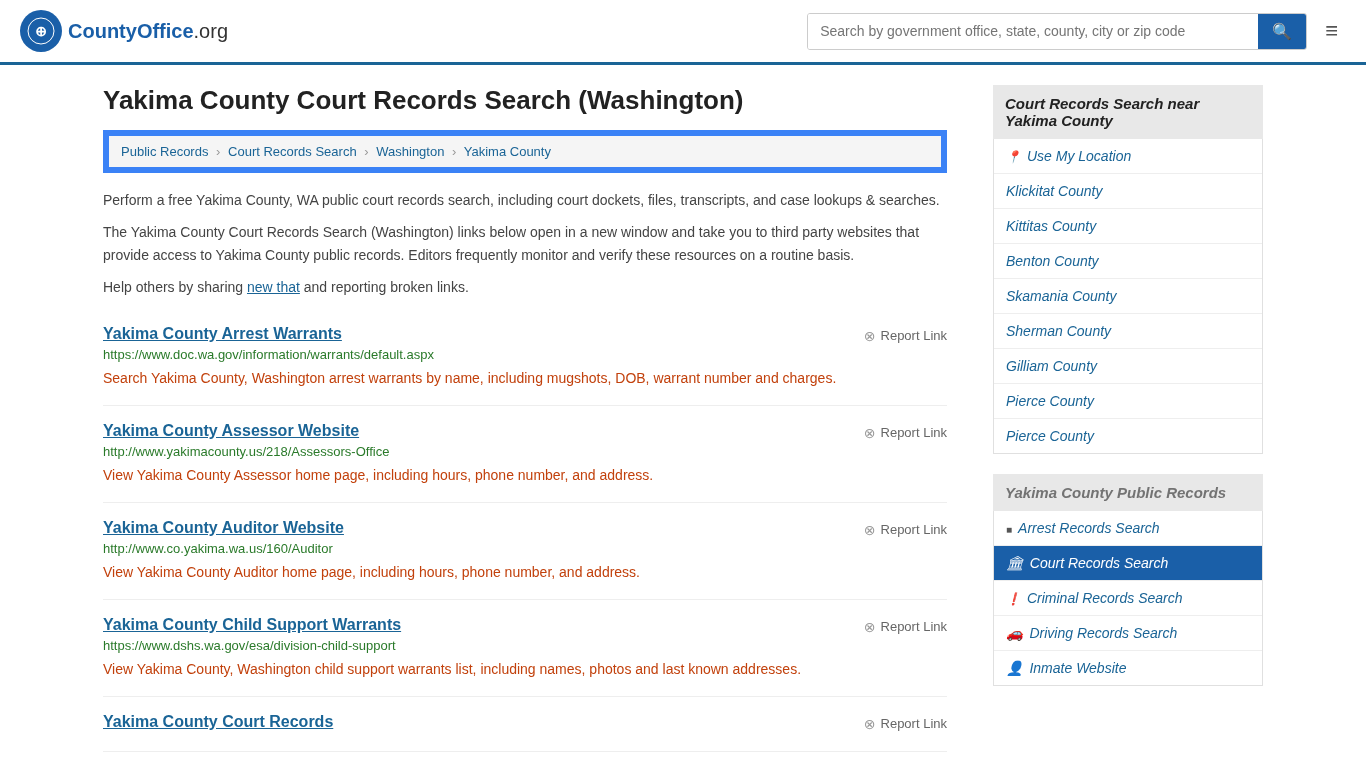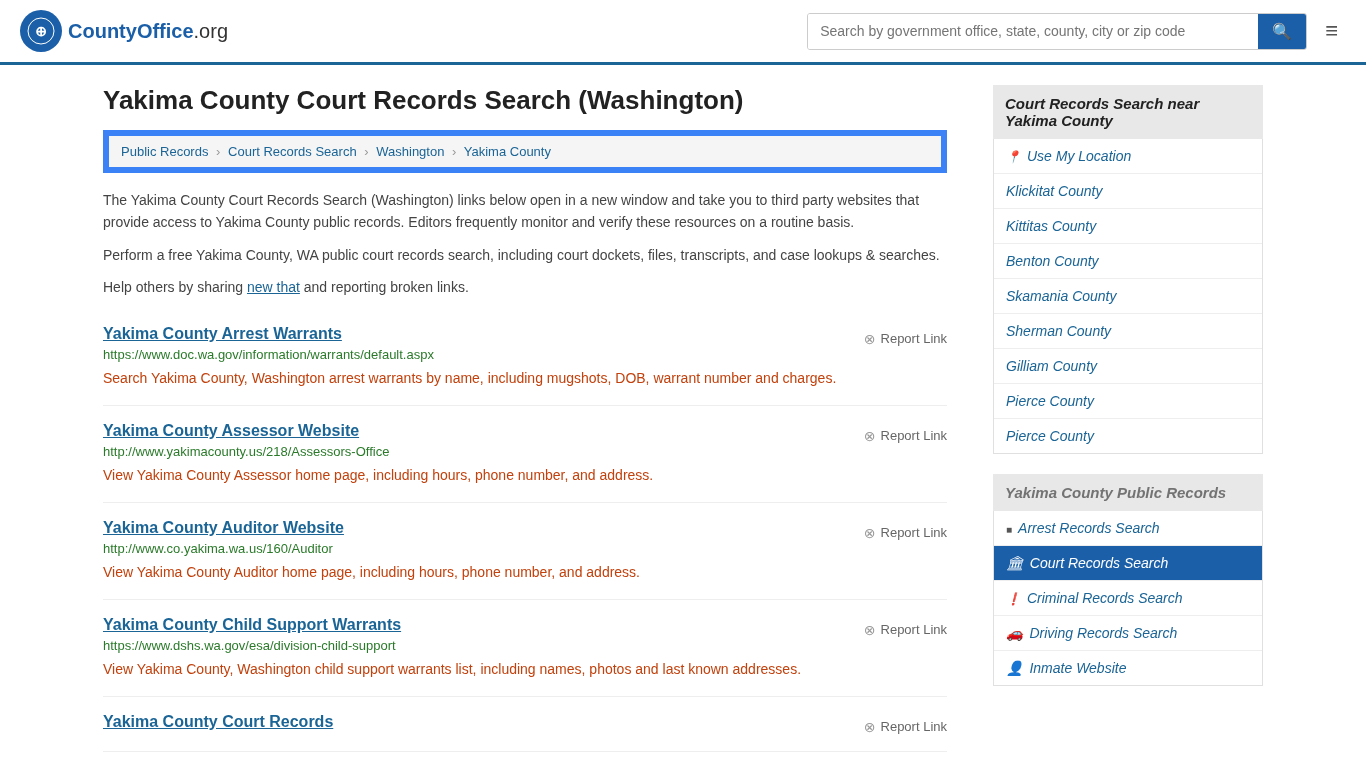--- a/index.html
+++ b/index.html
@@ -122,21 +122,21 @@
       font-weight: bold;
       color: #1a6496;
       text-decoration: underline;
       cursor: pointer;
       display: inline-block;
       margin-bottom: 4px;
     }
     .result-header {
       display: flex;
       justify-content: space-between;
-      align-items: flex-end;
+      align-items: center;
     }
     .report-link {
       display: flex;
       align-items: center;
       gap: 5px;
       color: #666;
       font-size: 13px;
       cursor: pointer;
       white-space: nowrap;
       margin-left: 10px;
@@ -242,22 +242,22 @@
     <div class="breadcrumb">
       <a href="#">Public Records</a>
       <span>›</span>
       <a href="#">Court Records Search</a>
       <span>›</span>
       <a href="#">Washington</a>
       <span>›</span>
       <a href="#">Yakima County</a>
     </div>
 
+    <p class="description">Perform a free Yakima County, WA public court records search, including court dockets, files, transcripts, and case lookups &amp; searches.</p>
     <p class="description">The Yakima County Court Records Search (Washington) links below open in a new window and take you to third party websites that provide access to Yakima County public records. Editors frequently monitor and verify these resources on a routine basis.</p>
-    <p class="description">Perform a free Yakima County, WA public court records search, including court dockets, files, transcripts, and case lookups &amp; searches.</p>
     <p class="description">
       <span>Help others by sharing </span><a href="#">new that</a><span> and reporting broken links.</span>
     </p>
 
     <div id="results-list">
         <div class="result-item">
       <div class="result-header">
         <a class="result-title" href="#">Yakima County Arrest Warrants</a>
         <div class="report-link">
           <span class="report-icon">⊗</span>

